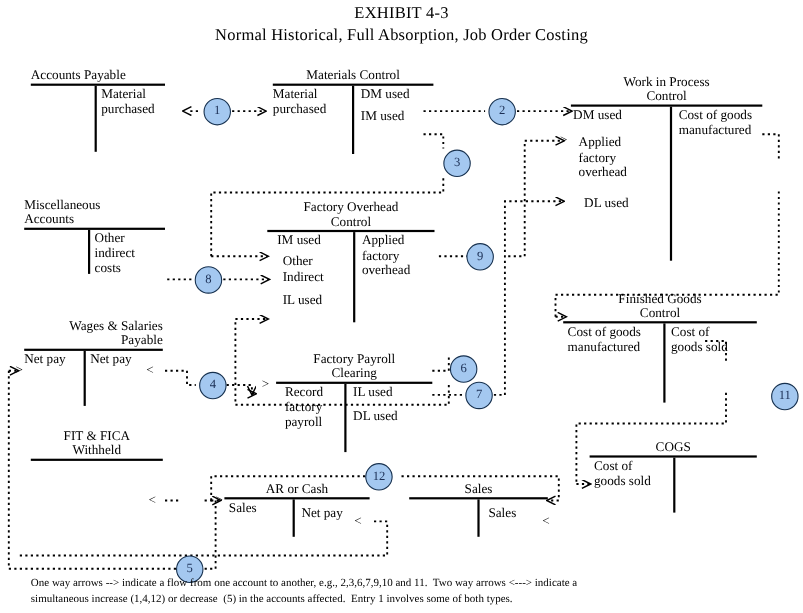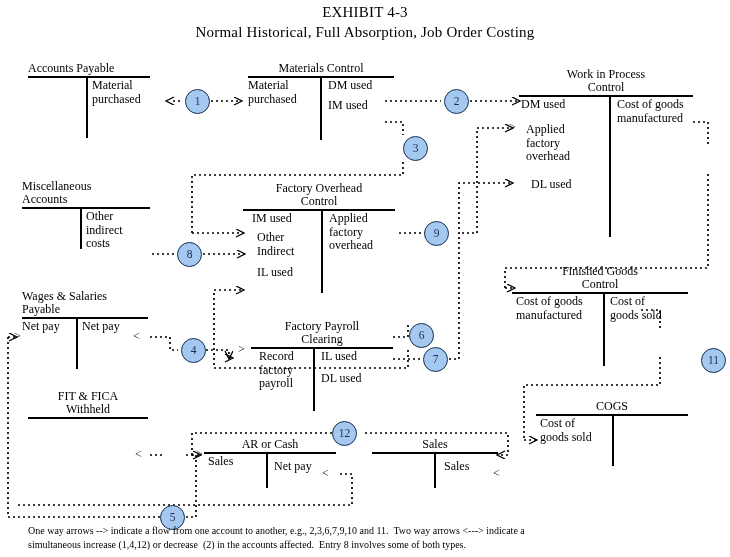--- a/index.html
+++ b/index.html
@@ -215,21 +215,21 @@
     <div class="t-body" style="height:72px;">
       <div class="t-stem" style="left:91px;height:72px;"></div>
       <div class="t-dr" style="left:4px;width:88px;">Cost of goods
 manufactured</div>
       <div class="t-cr" style="left:98px;width:74px;">Cost of
 goods sold</div>
     </div>
   </div>
 
   <div class="tacct" id="ta-wsp" style="left:22px;top:290px;width:126px;">
-    <div class="t-name" style="text-align:left;">Wages &amp; Salaries
+    <div class="t-name" style="text-align:right;">Wages &amp; Salaries
 Payable</div>
     <div class="t-bar"></div>
     <div class="t-body" style="height:58px;">
       <div class="t-stem" style="left:54px;height:50px;"></div>
       <div class="t-dr" style="left:0px;width:54px;">Net pay</div>
       <div class="t-cr" style="left:60px;width:60px;">Net pay</div>
     </div>
   </div>
 
   <div class="tacct" id="ta-fpc" style="left:251px;top:320px;width:142px;">
@@ -298,16 +298,16 @@
   <div class="ecirc" style="left:409px;top:323px;">6</div>
   <div class="ecirc" style="left:423px;top:347px;">7</div>
   <div class="ecirc" style="left:177px;top:242px;">8</div>
   <div class="ecirc" style="left:424px;top:221px;">9</div>
   <div class="ecirc" style="left:736px;top:148px;">10</div>
   <div class="ecirc" style="left:701px;top:348px;">11</div>
   <div class="ecirc" style="left:332px;top:421px;">12</div>
 
   <div id="footnote">
     <div>One way arrows --&gt; indicate a flow from one account to another, e.g., 2,3,6,7,9,10 and 11.  Two way arrows &lt;---&gt; indicate a</div>
-    <div>simultaneous increase (1,4,12) or decrease  (2) in the accounts affected.  Entry 8 involves some of both types.</div>
+    <div>simultaneous increase (1,4,12) or decrease  (5) in the accounts affected.  Entry 1 involves some of both types.</div>
   </div>
 
 </div>
 
 </body></html>

